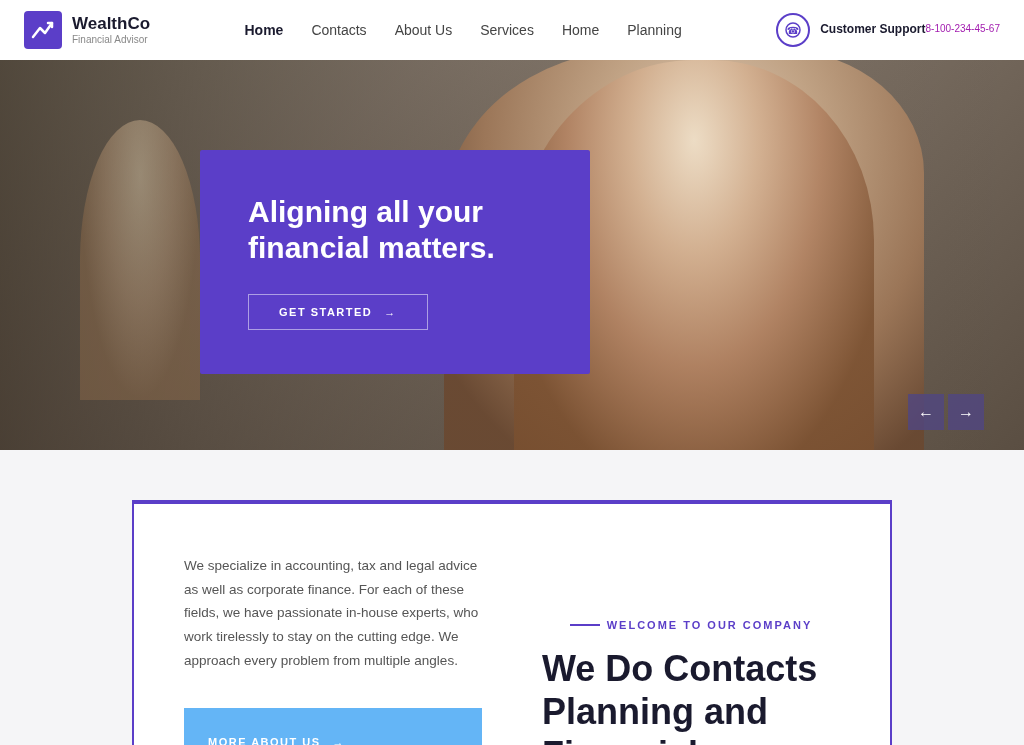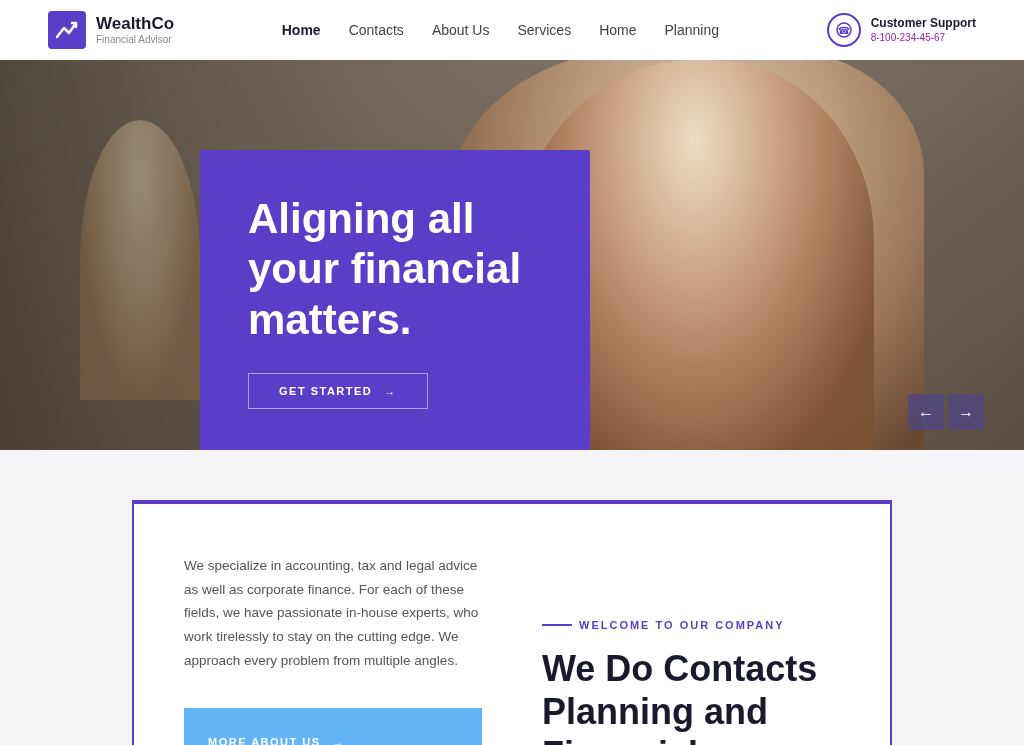--- a/index.html
+++ b/index.html
@@ -4,21 +4,21 @@
   <style>
     * { margin: 0; padding: 0; box-sizing: border-box; }
     body { font-family: 'Segoe UI', Arial, sans-serif; background: #f5f5f7; width: 1024px; overflow-x: hidden; }
 
     
     .header {
       background: #fff;
       display: flex;
       align-items: center;
       justify-content: space-between;
-      padding: 0 48px;
+      padding: 0 24px;
       height: 60px;
       box-shadow: 0 1px 4px rgba(0,0,0,0.06);
     }
     .logo-area {
       display: flex;
       align-items: center;
       gap: 10px;
     }
     .logo-icon {
       width: 38px;
@@ -52,21 +52,21 @@
       width: 34px;
       height: 34px;
       border-radius: 50%;
       border: 2px solid #5b3ec8;
       display: flex;
       align-items: center;
       justify-content: center;
       color: #5b3ec8;
       font-size: 16px;
     }
-    .support-text { display: flex; flex-direction: column; line-height: 1.3; }
+    .support-text { display: flex; flex-direction: row; line-height: 1.3; }
     .support-label { font-size: 12px; font-weight: 700; color: #1a1a2e; }
     .support-number { font-size: 10px; color: #a21caf; }
 
     
     .hero {
       position: relative;
       width: 100%;
       height: 390px;
       overflow: hidden;
       background: #c8c0b8;
@@ -79,21 +79,21 @@
     .hero-card {
       position: absolute;
       left: 200px;
       top: 90px;
       width: 390px;
       background: #5b3ec8;
       padding: 44px 48px 44px 48px;
       border-radius: 2px;
     }
     .hero-title {
-      font-size: 42px;
+      font-size: 30px;
       font-weight: 800;
       color: #fff;
       line-height: 1.2;
       margin-bottom: 28px;
     }
     .hero-btn {
       display: inline-flex;
       align-items: center;
       gap: 12px;
       border: 1px solid rgba(255,255,255,0.5);
@@ -190,20 +190,21 @@
       flex: 1;
       display: flex;
       flex-direction: column;
       justify-content: flex-end;
     }
     .welcome-label {
       display: flex;
       align-items: center;
       gap: 7px;
       margin-bottom: 16px;
+      justify-content: center;
     }
     .welcome-line {
       width: 30px;
       height: 2px;
       background: #5b3ec8;
     }
     .welcome-text {
       font-size: 11px;
       font-weight: 700;
       letter-spacing: 2px;

